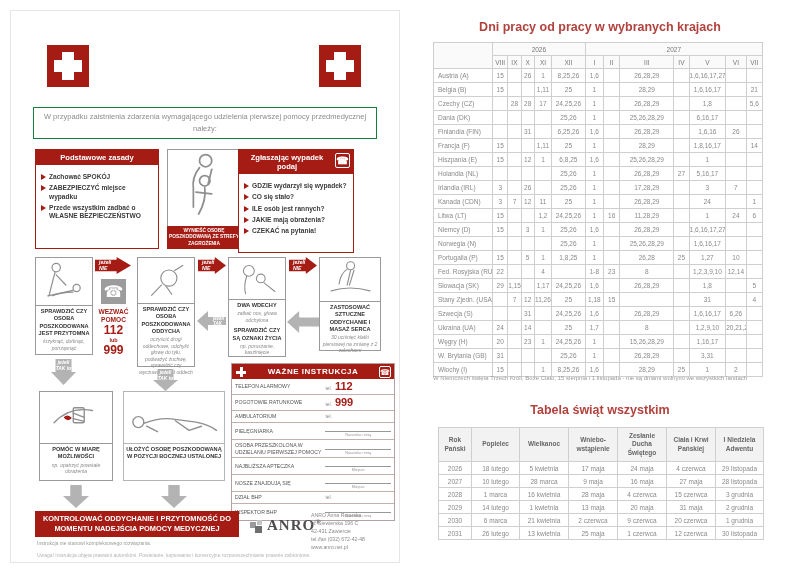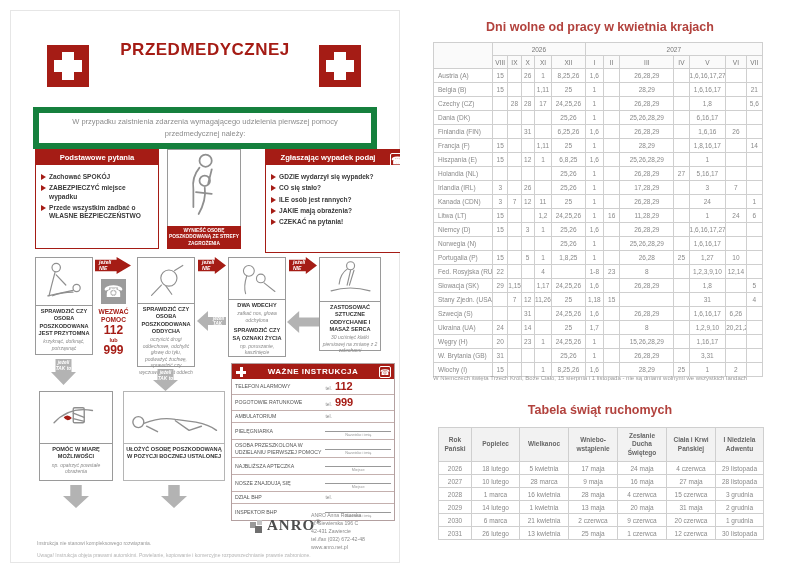--- a/index.html
+++ b/index.html
@@ -6,21 +6,21 @@
     font-family:"Liberation Sans",sans-serif;}
   
   #poster{position:absolute;left:10px;top:10px;width:388px;height:551px;background:#fff;
     border:1px solid #e6e6e6;}
   #poster *{box-sizing:border-box;}
   .cross{position:absolute;width:42px;height:42px;background:#a51c15;}
   .cross::before{content:"";position:absolute;left:7px;right:7px;top:15px;bottom:15px;background:#fff;}
   .cross::after{content:"";position:absolute;top:7px;bottom:7px;left:15px;right:15px;background:#fff;}
   .p-title{position:absolute;left:84px;right:84px;top:28px;text-align:center;font-weight:bold;
     font-size:17px;line-height:1.32;color:#a51c15;letter-spacing:.5px;}
-  .p-intro{position:absolute;left:22px;top:96px;width:344px;border:6px solid #15803d;
+  .p-intro{position:absolute;left:22px;top:96px;width:344px;border:1px solid #15803d;
     padding:3px 8px;font-size:7.5px;line-height:1.6;color:#8c8c8c;text-align:center;}
   .rbox{position:absolute;border:1px solid #a51c15;background:#fff;}
   .rbox-head{background:#a51c15;color:#fff;font-weight:bold;text-align:center;font-size:7.6px;
     padding:3px 2px;line-height:1.2;position:relative;}
   .bullet{display:flex;gap:3px;align-items:flex-start;margin:3px 0;font-size:6.6px;color:#3a3a3a;
     font-weight:bold;line-height:1.25;}
   .tri{width:0;height:0;border-top:3px solid transparent;border-bottom:3px solid transparent;
     border-left:5px solid #a51c15;margin-top:1px;flex:none;}
   .list-pad{padding:5px 4px 2px 5px;}
   .gbox{position:absolute;border:1px solid #9a9a9a;background:#fff;}
@@ -90,26 +90,25 @@
   #t2 td{height:12px;white-space:nowrap;}
   #footnote1{position:absolute;left:33px;top:375px;font-size:6px;color:#9a9a9a;}
 </style>
 </head>
 <body>
 
 <div id="poster">
   <div class="cross" style="left:36px;top:34px;"></div>
   <div class="cross" style="right:38px;top:34px;"></div>
   <div class="p-title">
-    <div>PRZEDMEDYCZNEJ</div>
   </div>
   <div class="p-intro">W przypadku zaistnienia zdarzenia wymagającego udzielenia pierwszej pomocy przedmedycznej należy:</div>
 
   <div class="rbox" style="left:24px;top:138px;width:124px;height:100px;">
-    <div class="rbox-head">Podstawowe pytania</div>
+    <div class="rbox-head">Podstawowe zasady</div>
     <div id="rules-list" class="list-pad">
         <div class="bullet">
           <span class="tri"></span>
           <span>Zachować SPOKÓJ</span>
         </div>
         <div class="bullet">
           <span class="tri"></span>
           <span>ZABEZPIECZYĆ miejsce wypadku</span>
         </div>
         <div class="bullet">
@@ -124,21 +123,21 @@
       <circle cx="38" cy="11" r="7"></circle>
         <path d="M31 19 Q22 30 24 44 L24 64"></path>
       <circle cx="37" cy="34" r="6"></circle>
         <path d="M37 42 Q39 56 30 72"></path>
       <path d="M45 21 L41 37"></path>
         <path d="M27 47 L45 49"></path>
     </svg>
     <div class="evac-cap">WYNIEŚĆ OSOBĘ POSZKODOWANĄ ZE STREFY ZAGROŻENIA</div>
   </div>
 
-  <div class="rbox" style="left:254px;top:138px;width:144px;height:104px;">
+  <div class="rbox" style="left:227px;top:138px;width:116px;height:104px;">
     <div class="rbox-head" style="padding-right:20px;">
       <span>Zgłaszając wypadek podaj</span>
       <span class="phone-badge">☎</span>
     </div>
     <div id="report-list" class="list-pad">
         <div class="bullet">
           <span class="tri"></span>
           <span>GDZIE wydarzył się wypadek?</span>
         </div>
         <div class="bullet">
@@ -354,20 +353,21 @@
               <div class="imp-cap">Nazwisko i imię</div>
             </div>
           </div>
         </div>
       </div>
   </div>
 
   <div class="arrow-plain" style="left:52px;top:474px;width:26px;height:23px;"></div>
   <div class="arrow-plain" style="left:150px;top:474px;width:26px;height:23px;"></div>
 
+  <div id="banner">KONTROLOWAĆ ODDYCHANIE I PRZYTOMNOŚĆ DO MOMENTU NADEJŚCIA POMOCY MEDYCZNEJ</div>
   <div class="tiny" style="left:26px;top:529px;">Instrukcja nie stanowi kompleksowego rozwiązania.</div>
   <div class="tiny" style="left:26px;top:541px;color:#b4b4b4;">Uwaga! Instrukcja objęta prawami autorskimi. Powielanie, kopiowanie i komercyjne rozpowszechnianie prawnie zabronione.</div>
 
   <div id="logo">
     <svg width="16" height="16">
       <rect x="1" y="4" width="6" height="6" fill="#9a9a9a"></rect>
       <rect x="6" y="8" width="7" height="7" fill="#6e6e6e"></rect>
       <rect x="8" y="2" width="5" height="5" fill="#c4c4c4"></rect>
     </svg>
     <span class="logo-txt"><span>ANRO</span><span class="logo-reg">®</span></span>
@@ -375,21 +375,21 @@
   <div id="addr">
     <div>ANRO Anna Rotarska</div>
     <div>ul. Siewierska 196 C</div>
     <div>42-431 Zawiercie</div>
     <div>tel./fax (032) 672-42-48</div>
     <div>www.anro.net.pl</div>
   </div>
 </div>
 
 <div id="right">
-  <div class="rtitle" style="top:20px;">Dni wolne od pracy w kwietnia krajach</div>
+  <div class="rtitle" style="top:20px;">Dni pracy od pracy w wybranych krajach</div>
   <table id="t1" class="cal">
       <colgroup>
         <col style="width: 58px;">
         <col style="width: 15px;">
         <col style="width: 13px;">
         <col style="width: 13px;">
         <col style="width: 17px;">
         <col style="width: 33px;">
         <col style="width: 18px;">
         <col style="width: 16px;">
@@ -747,21 +747,21 @@
           <td></td>
           <td>28,29</td>
           <td>25</td>
           <td>1</td>
           <td>2</td>
           <td></td>
         </tr>
       </tbody>
     </table>
   <div id="footnote1">W Niemczech święta Trzech Króli, Boże Ciało, 15 sierpnia i 1 listopada - nie są dniami wolnymi we wszystkich landach</div>
-  <div class="rtitle" style="top:403px;">Tabela świąt ruchomych</div>
+  <div class="rtitle" style="top:403px;">Tabela świąt wszystkim</div>
   <table id="t2" class="cal">
       <colgroup>
         <col style="width: 33px;">
         <col style="width: 48px;">
         <col style="width: 49px;">
         <col style="width: 49px;">
         <col style="width: 49px;">
         <col style="width: 49px;">
         <col style="width: 48px;">
       </colgroup>

